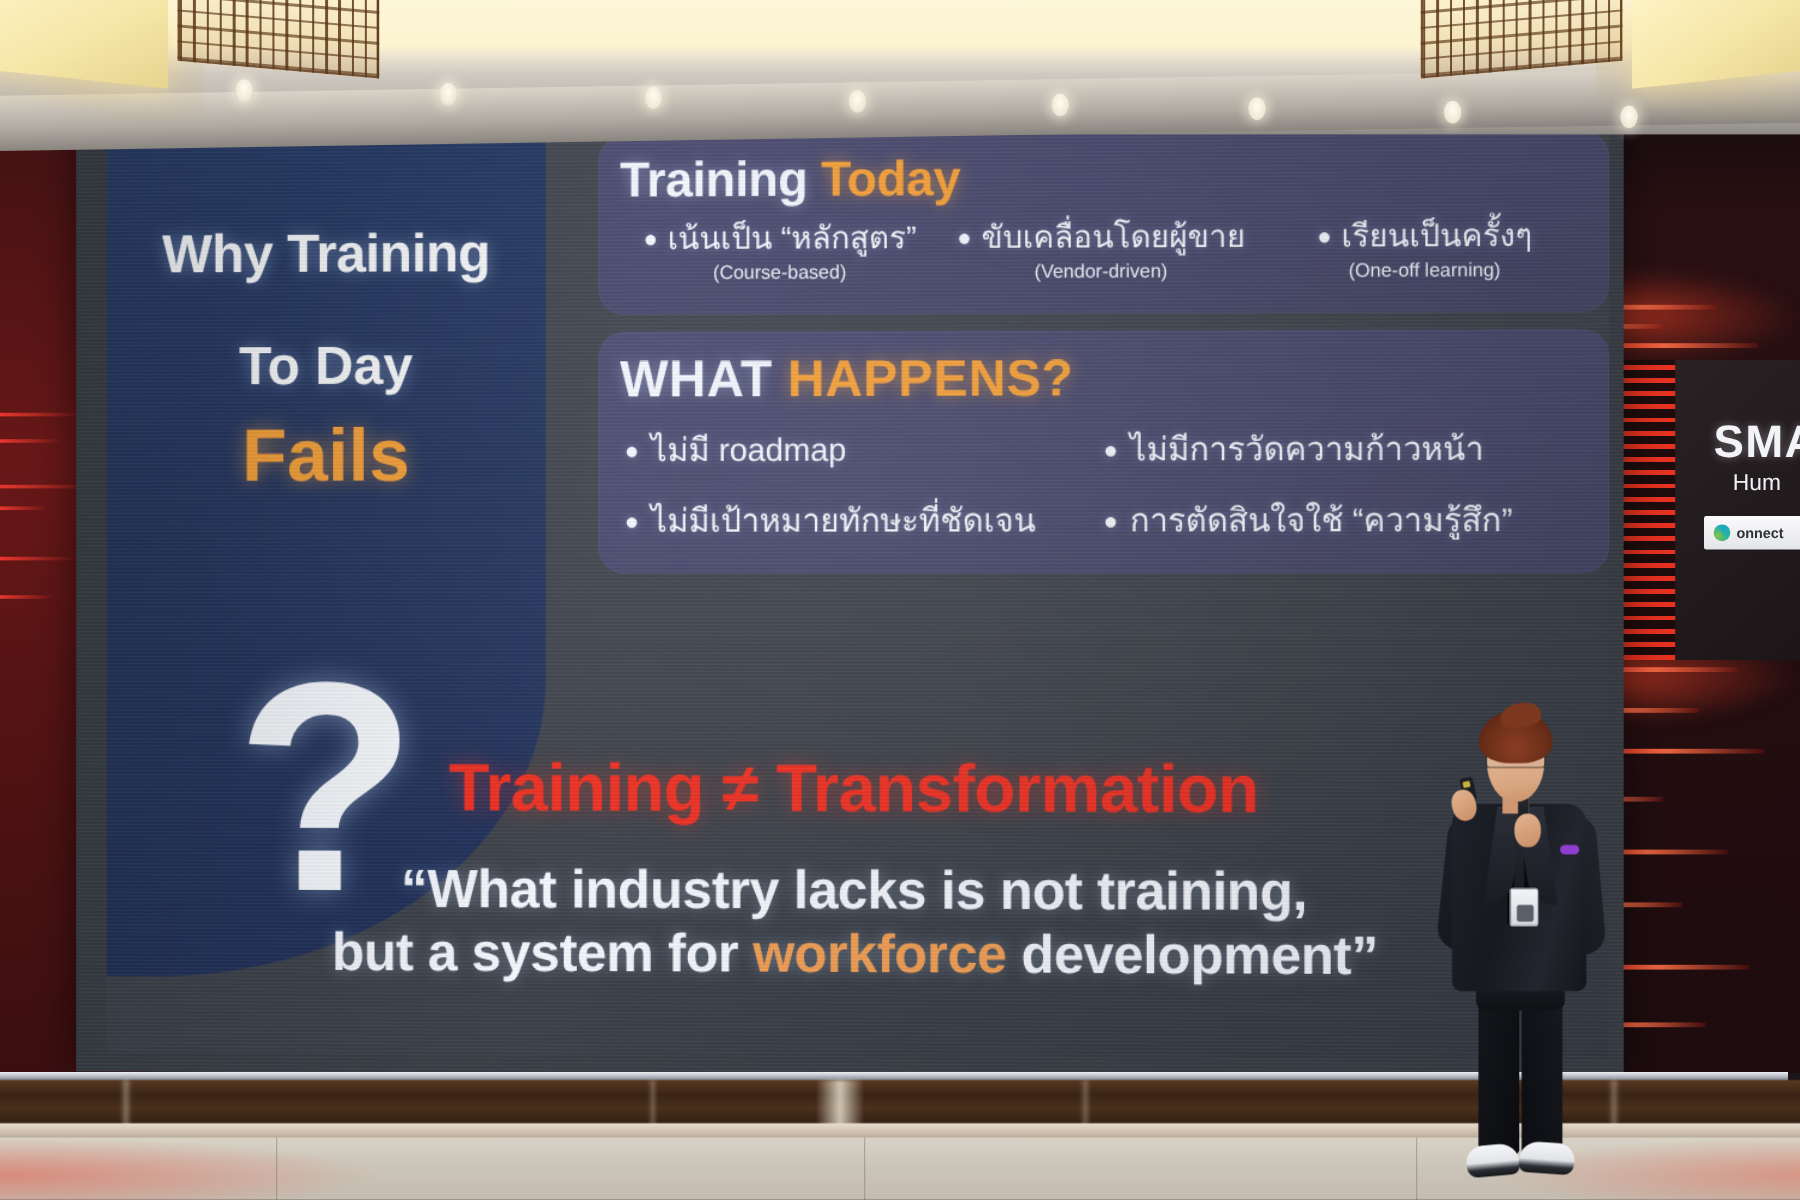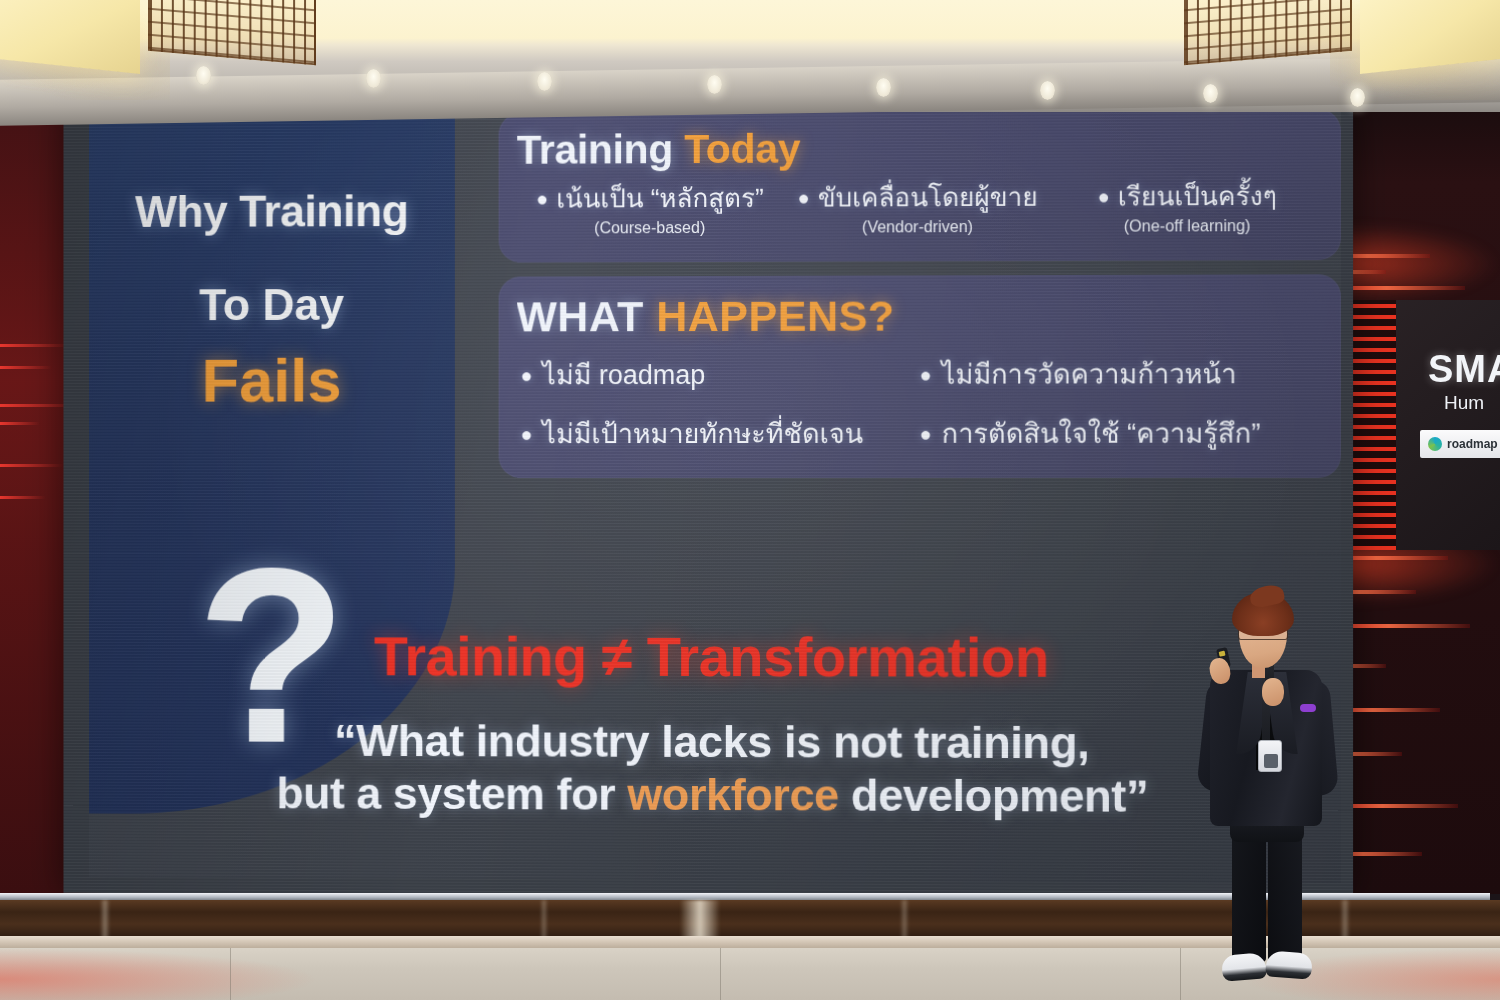--- a/index.html
+++ b/index.html
@@ -405,21 +405,21 @@
     <div class="bar" style="top:700px;width:168px;"></div>
     <div class="bar" style="top:748px;width:132px;"></div>
   </div>
 
   <div class="side-screen">
     <div class="ss-red"></div>
     <div class="ss-brand">SMA</div>
     <div class="ss-sub">Hum</div>
     <div class="ss-logobar">
       <span class="dot"></span>
-      <span class="lbl">roadmap</span>
+      <span class="lbl">onnect</span>
     </div>
   </div>
 
   <div id="screen">
     <div class="slide">
 
       <div class="navy-panel">
         <div class="navy-title">
           <div class="l1">Why Training</div>
           <div class="l2">To Day</div>

